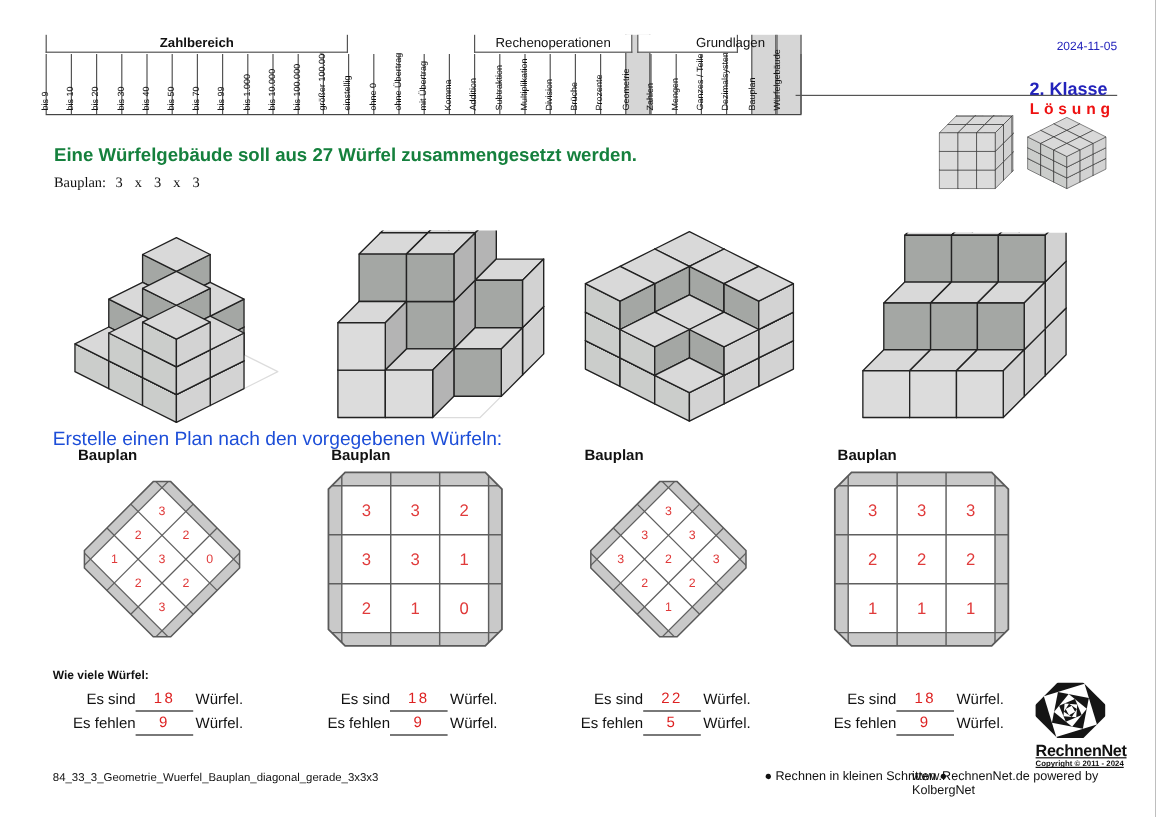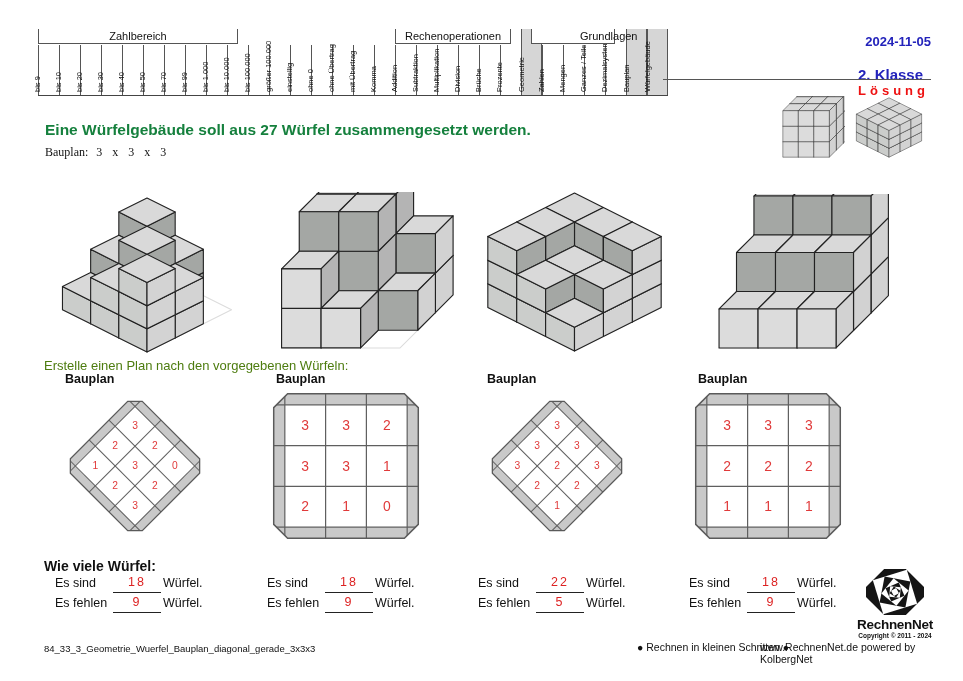--- a/index.html
+++ b/index.html
@@ -10,51 +10,51 @@
   .hm-col{position:absolute;top:0;width:21px;height:66px;box-sizing:border-box;}
   .hm-col .sep{position:absolute;left:0;bottom:0;height:50px;width:0;border-left:1px solid #555;}
   .hm-col.hl{background:#d6d6d6;border-left:1px solid #555;border-right:1px solid #555;}
   .hm-lbl{position:absolute;left:5px;bottom:3px;transform-origin:0 100%;
           transform:rotate(-90deg);white-space:nowrap;font-size:7.5px;line-height:11px;color:#111;}
   .hm-group{position:absolute;top:0;height:15px;box-sizing:border-box;
             border-left:1px solid #555;border-right:1px solid #555;border-bottom:1px solid #555;
             font-size:11px;text-align:center;line-height:14px;color:#111;background:#fff;}
   #matrix-endline{position:absolute;right:0;bottom:0;height:50px;border-right:1px solid #555;}
   
-  #date{position:absolute;right:32px;top:34px;font-size:13px;font-weight:bold;color:#2323bb;margin-left:20px;}
+  #date{position:absolute;right:32px;top:34px;font-size:10px;font-weight:normal;color:#2323bb;margin-left:20px;}
   #grade{position:absolute;right:40px;top:66px;font-size:15px;font-weight:bold;color:#2323bb;}
   #toprule{position:absolute;left:663px;top:79px;width:268px;height:1px;background:#555;}
   #solution{position:absolute;right:34px;top:83px;font-size:13px;font-weight:bold;
             letter-spacing:4px;color:#ee1111;}
   .minicube{position:absolute;}
   
   #titleline{position:absolute;left:45px;top:104px;font-size:11.5px;color:#2a2ad0;}
   #titleline span{margin-right:14px;}
   #heading{position:absolute;left:45px;top:121px;font-size:15.5px;font-weight:bold;color:#15803d;}
   #bauplanline{position:absolute;left:45px;top:145px;font-size:12px;color:#111;font-family:Liberation Serif, serif;}
   #bauplanline .v{word-spacing:7px;margin-left:8px;}
   
   .building{position:absolute;}
   
-  #instruction{position:absolute;left:44px;top:358px;font-size:13px;color:#4d7c0f;}
+  #instruction{position:absolute;left:44px;top:358px;font-size:16px;color:#1d4ed8;}
   .plan-col{position:absolute;width:160px;}
   .plan-col .plan-label{font-size:12.5px;font-weight:bold;margin-left:10px;height:18px;}
   
-  #q-heading{position:absolute;left:44px;top:558px;font-size:14px;font-weight:bold;}
+  #q-heading{position:absolute;left:44px;top:558px;font-size:10px;font-weight:bold;}
   .q-col{position:absolute;top:573px;width:190px;font-size:12.5px;}
   .q-row{display:flex;align-items:flex-end;line-height:19px;}
-  .q-lbl{display:inline-block;width:58px;text-align:left;}
+  .q-lbl{display:inline-block;width:58px;text-align:right;}
   .q-ans{display:inline-block;width:48px;border-bottom:1px solid #222;text-align:center;
          color:#dd2222;letter-spacing:2px;font-size:12.5px;}
   .q-unit{margin-left:2px;}
   
   #file{position:absolute;left:44px;top:643px;font-size:9.5px;color:#111;}
   #slogan{position:absolute;left:637px;top:641px;font-size:10.5px;color:#111;}
   #site{position:absolute;left:760px;top:641px;font-size:10.5px;color:#111;}
-  #logo-block{position:absolute;left:845px;top:569px;width:100px;text-align:center;}
+  #logo-block{position:absolute;left:863px;top:569px;width:100px;text-align:left;text-decoration:underline;}
   #logo-name{font-size:13.5px;font-weight:bold;letter-spacing:-0.3px;margin-top:-2px;}
   #logo-copy{font-size:6.5px;font-weight:bold;}
 </style>
 </head>
 <body>
 
 <div id="page">
 
   <div id="matrix" style="width: 630px;">
       <div class="hm-col" style="left: 0px;">
@@ -168,22 +168,22 @@
         <div class="sep"></div>
         <div class="hm-lbl">Dezimalsystem</div>
       </div>
       <div class="hm-col hl" style="left: 588px;">
         <div class="hm-lbl">Bauplan</div>
       </div>
       <div class="hm-col hl" style="left: 609px;">
         <div class="hm-lbl">Würfelgebäude</div>
       </div>
       <div id="matrix-endline"></div>
-      <div class="hm-group" style="left: 0px; width: 200px;">Zahlbereich</div>
-      <div class="hm-group" style="left: 357px; width: 116px;">Rechenoperationen</div>
+      <div class="hm-group" style="left: 0px; width: 252px; font-weight: bold;">Zahlbereich</div>
+      <div class="hm-group" style="left: 357px; width: 132px;">Rechenoperationen</div>
       <div class="hm-group" style="left: 493px; width: 84px; padding-left: 48px;">Grundlagen</div>
     </div>
 
   <div id="date">2024-11-05</div>
   <div id="grade">2. Klasse</div>
   <div id="toprule"></div>
   <div id="solution">Lösung</div>
 
   <svg class="minicube" id="mini0" style="left:781px;top:96px;" width="64" height="62" viewBox="-2 -150 152 152">
       <polygon points="0.00,0.00 114.00,0.00 148.00,-34.00 34.00,-34.00" fill="none" stroke="#dcdcdc" stroke-width="1" stroke-linejoin="round"></polygon>

